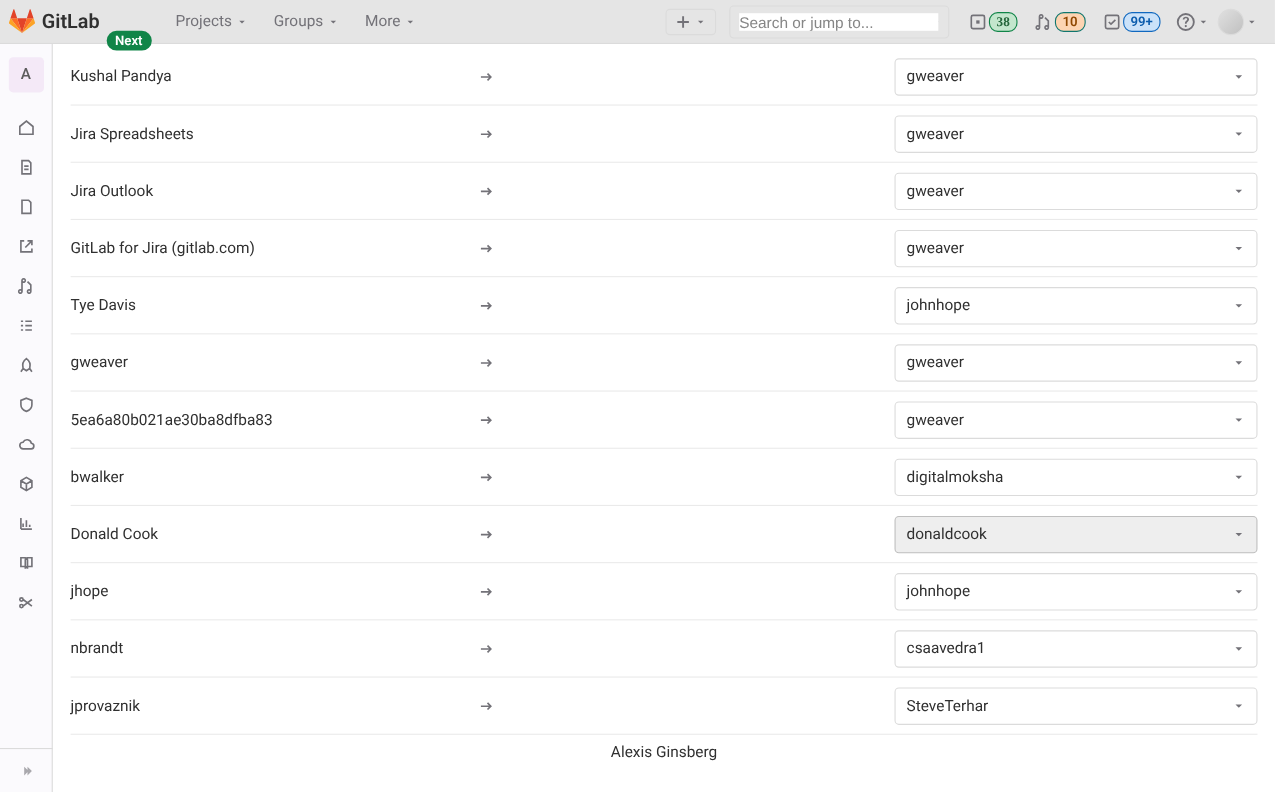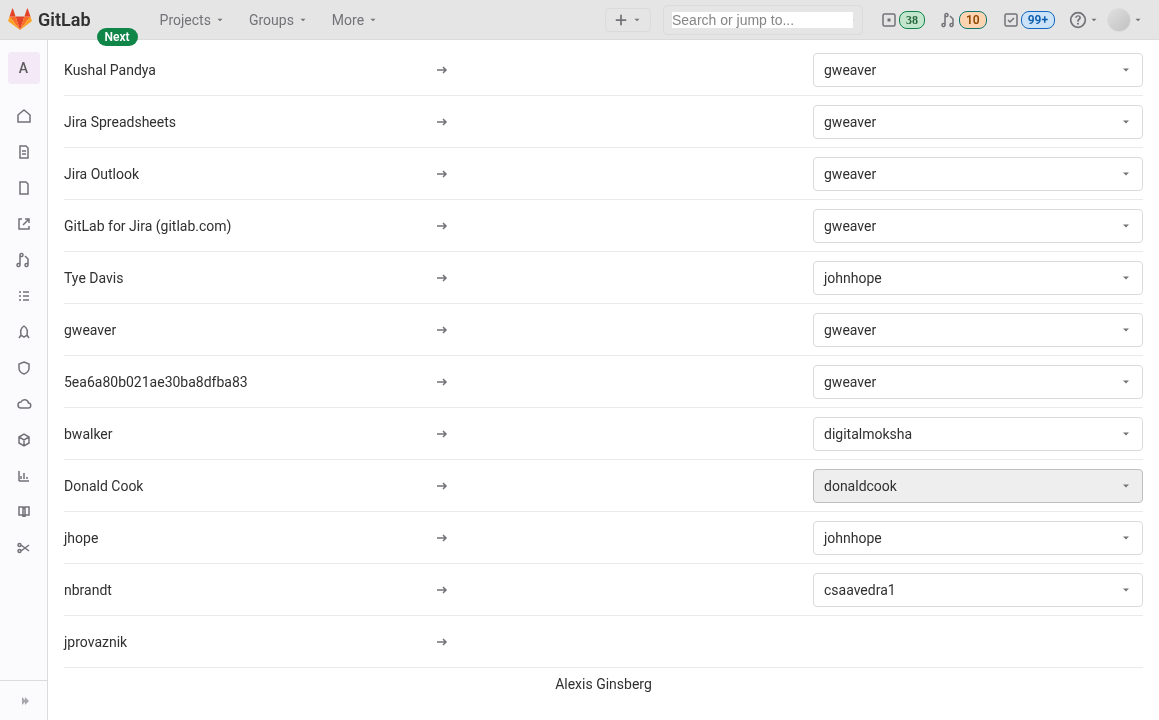--- a/index.html
+++ b/index.html
@@ -628,20 +628,28 @@
           </div>
         </div>
       </div>
       <div class="row">
         <div class="col-source">jprovaznik</div>
         <div class="col-arrow">
           <svg width="16" height="16">
             <use href="#i-arrow-right"></use>
           </svg>
         </div>
+        <div class="col-select">
+          <div class="dropdown">
+            <span>SteveTerhar</span>
+            <svg width="12" height="12" style="color: rgb(115, 114, 120);">
+              <use href="#i-chevron-down"></use>
+            </svg>
+          </div>
+        </div>
       </div>
       <div class="row">
         <div class="col-source">Alexis Ginsberg</div>
         <div class="col-arrow">
           <svg width="16" height="16">
             <use href="#i-arrow-right"></use>
           </svg>
         </div>
         <div class="col-select">
           <div class="dropdown">

